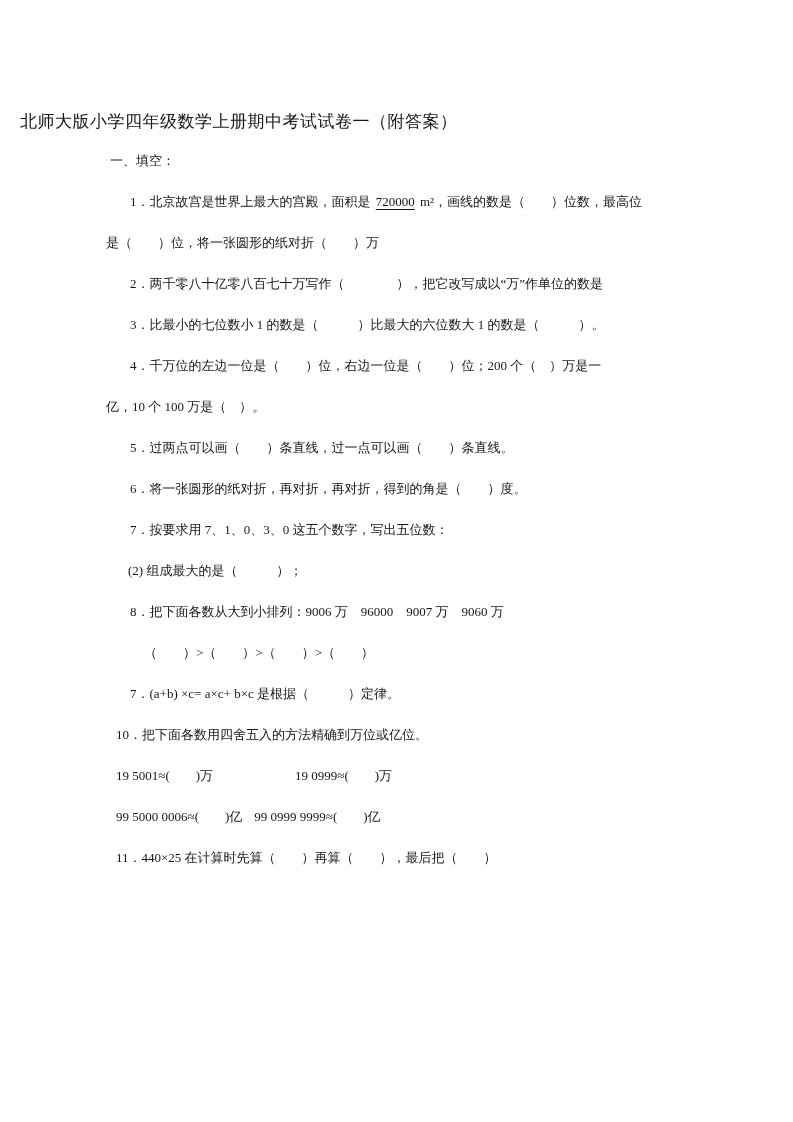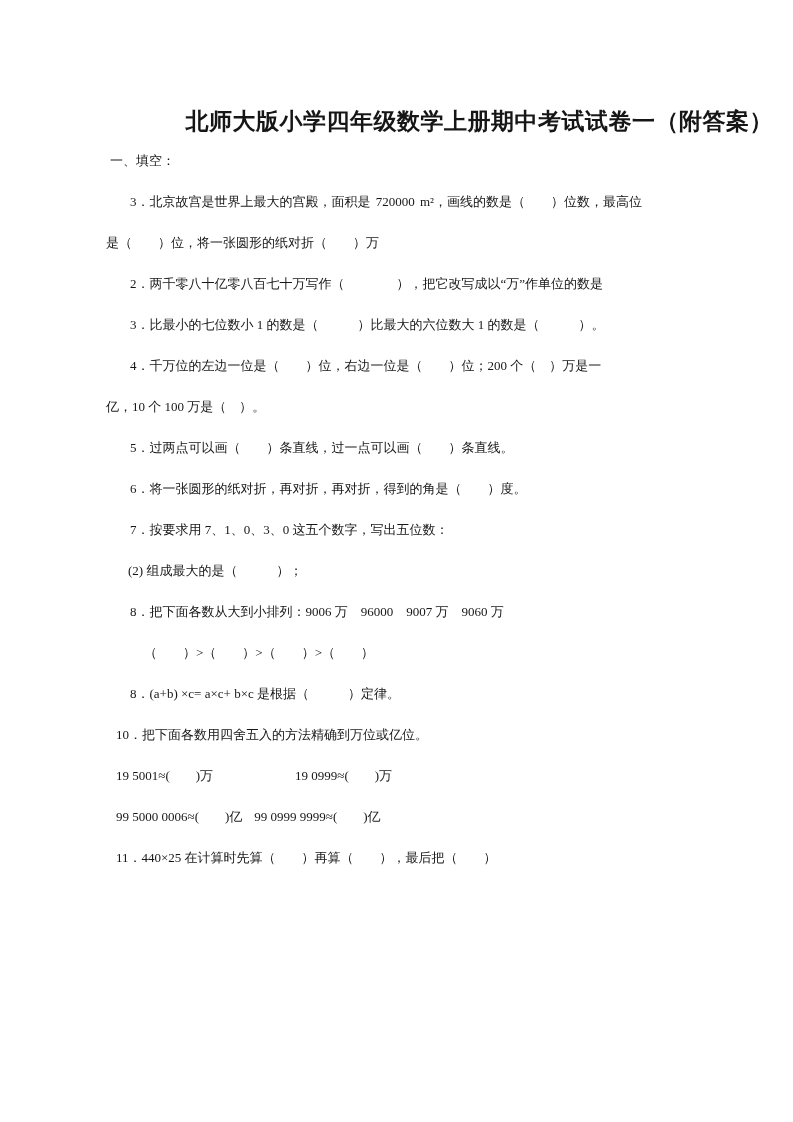--- a/index.html
+++ b/index.html
@@ -8,24 +8,24 @@
     position: relative;
     width: 793px;
     height: 1122px;
     background: #ffffff;
     overflow: hidden;
     color: #161616;
     font-family: "Liberation Serif", "DejaVu Serif", serif;
   }
   .title {
     margin: 107px 20px 0 20px;
-    text-align: right;
-    font-size: 23px;
+    text-align: left;
+    font-size: 17px;
     line-height: 28px;
-    font-weight: 700;
+    font-weight: 400;
     letter-spacing: 0.5px;
     font-family: "DejaVu Sans", "Liberation Sans", sans-serif;
   }
   .content {
     margin-left: 106px;
     margin-top: 5px;
     font-size: 13px;
   }
   p.line {
     margin: 0;
@@ -34,60 +34,61 @@
     white-space: nowrap;
   }
   .heading { padding-left: 4px; }
   .q       { padding-left: 24px; }  
   .qd      { padding-left: 10px; }  
   .cont    { padding-left: 0; }     
   .sub     { padding-left: 22px; }  
   .order   { padding-left: 38px; }  
   .approx  { padding-left: 10px; }  
   .u {
+    text-decoration: underline;
     text-underline-offset: 3px;
     padding: 0 2px;
     margin-top: 14px;
   }
   .gap-lg { margin-left: 82px; }
   .gap-sm { margin-left: 12px; }
 </style>
 </head>
 <body>
 
 <div class="doc">
 
   <h1 class="title">北师大版小学四年级数学上册期中考试试卷一（附答案）</h1>
 
   <div class="content">
 
     <p class="line heading">一、填空：</p>
 
-    <p class="line q"><span>3．北京故宫是世界上最大的宫殿，面积是 </span><span class="u">720000</span><span> m²</span><span>，画线的数是（　　）位数，最高位</span></p>
+    <p class="line q"><span>1．北京故宫是世界上最大的宫殿，面积是 </span><span class="u">720000</span><span> m²</span><span>，画线的数是（　　）位数，最高位</span></p>
 
     <p class="line cont">是（　　）位，将一张圆形的纸对折（　　）万</p>
 
     <p class="line q">2．两千零八十亿零八百七十万写作（　　　　），把它改写成以“万”作单位的数是</p>
 
     <p class="line q">3．比最小的七位数小 1 的数是（　　　）比最大的六位数大 1 的数是（　　　）。</p>
 
     <p class="line q">4．千万位的左边一位是（　　）位，右边一位是（　　）位；200 个（　）万是一</p>
     <p class="line cont">亿，10 个 100 万是（　）。</p>
 
     <p class="line q">5．过两点可以画（　　）条直线，过一点可以画（　　）条直线。</p>
 
     <p class="line q">6．将一张圆形的纸对折，再对折，再对折，得到的角是（　　）度。</p>
 
     <p class="line q">7．按要求用 7、1、0、3、0 这五个数字，写出五位数：</p>
     <p class="line sub">(2) 组成最大的是（　　　）；</p>
 
     <p class="line q">8．把下面各数从大到小排列：9006 万　96000　9007 万　9060 万</p>
     <p class="line order">（　　）&gt;（　　）&gt;（　　）&gt;（　　）</p>
 
-    <p class="line q">8．(a+b) ×c= a×c+ b×c 是根据（　　　）定律。</p>
+    <p class="line q">7．(a+b) ×c= a×c+ b×c 是根据（　　　）定律。</p>
 
     <p class="line qd">10．把下面各数用四舍五入的方法精确到万位或亿位。</p>
     <p class="line approx"><span>19 5001≈(　　)万</span><span class="gap-lg">19 0999≈(　　)万</span></p>
     <p class="line approx"><span>99 5000 0006≈(　　)亿</span><span class="gap-sm">99 0999 9999≈(　　)亿</span></p>
 
     <p class="line qd">11．440×25 在计算时先算（　　）再算（　　），最后把（　　）</p>
 
 
   </div>
 </div>

